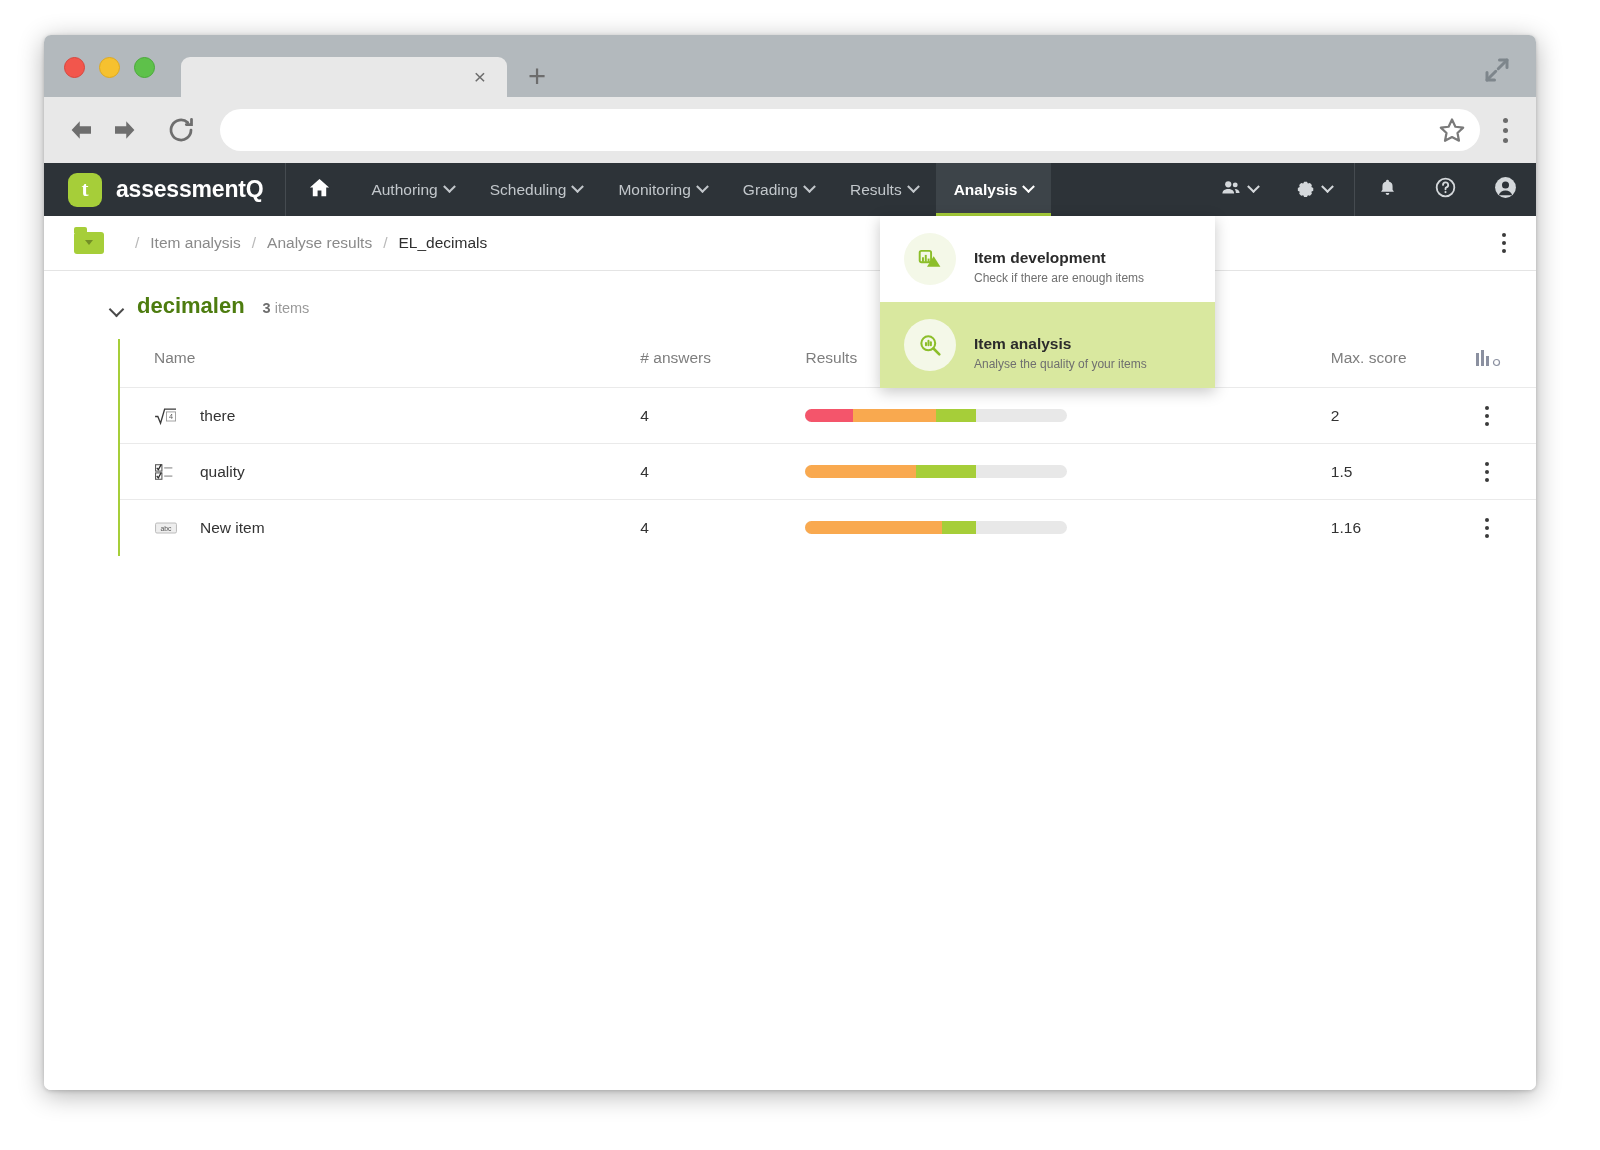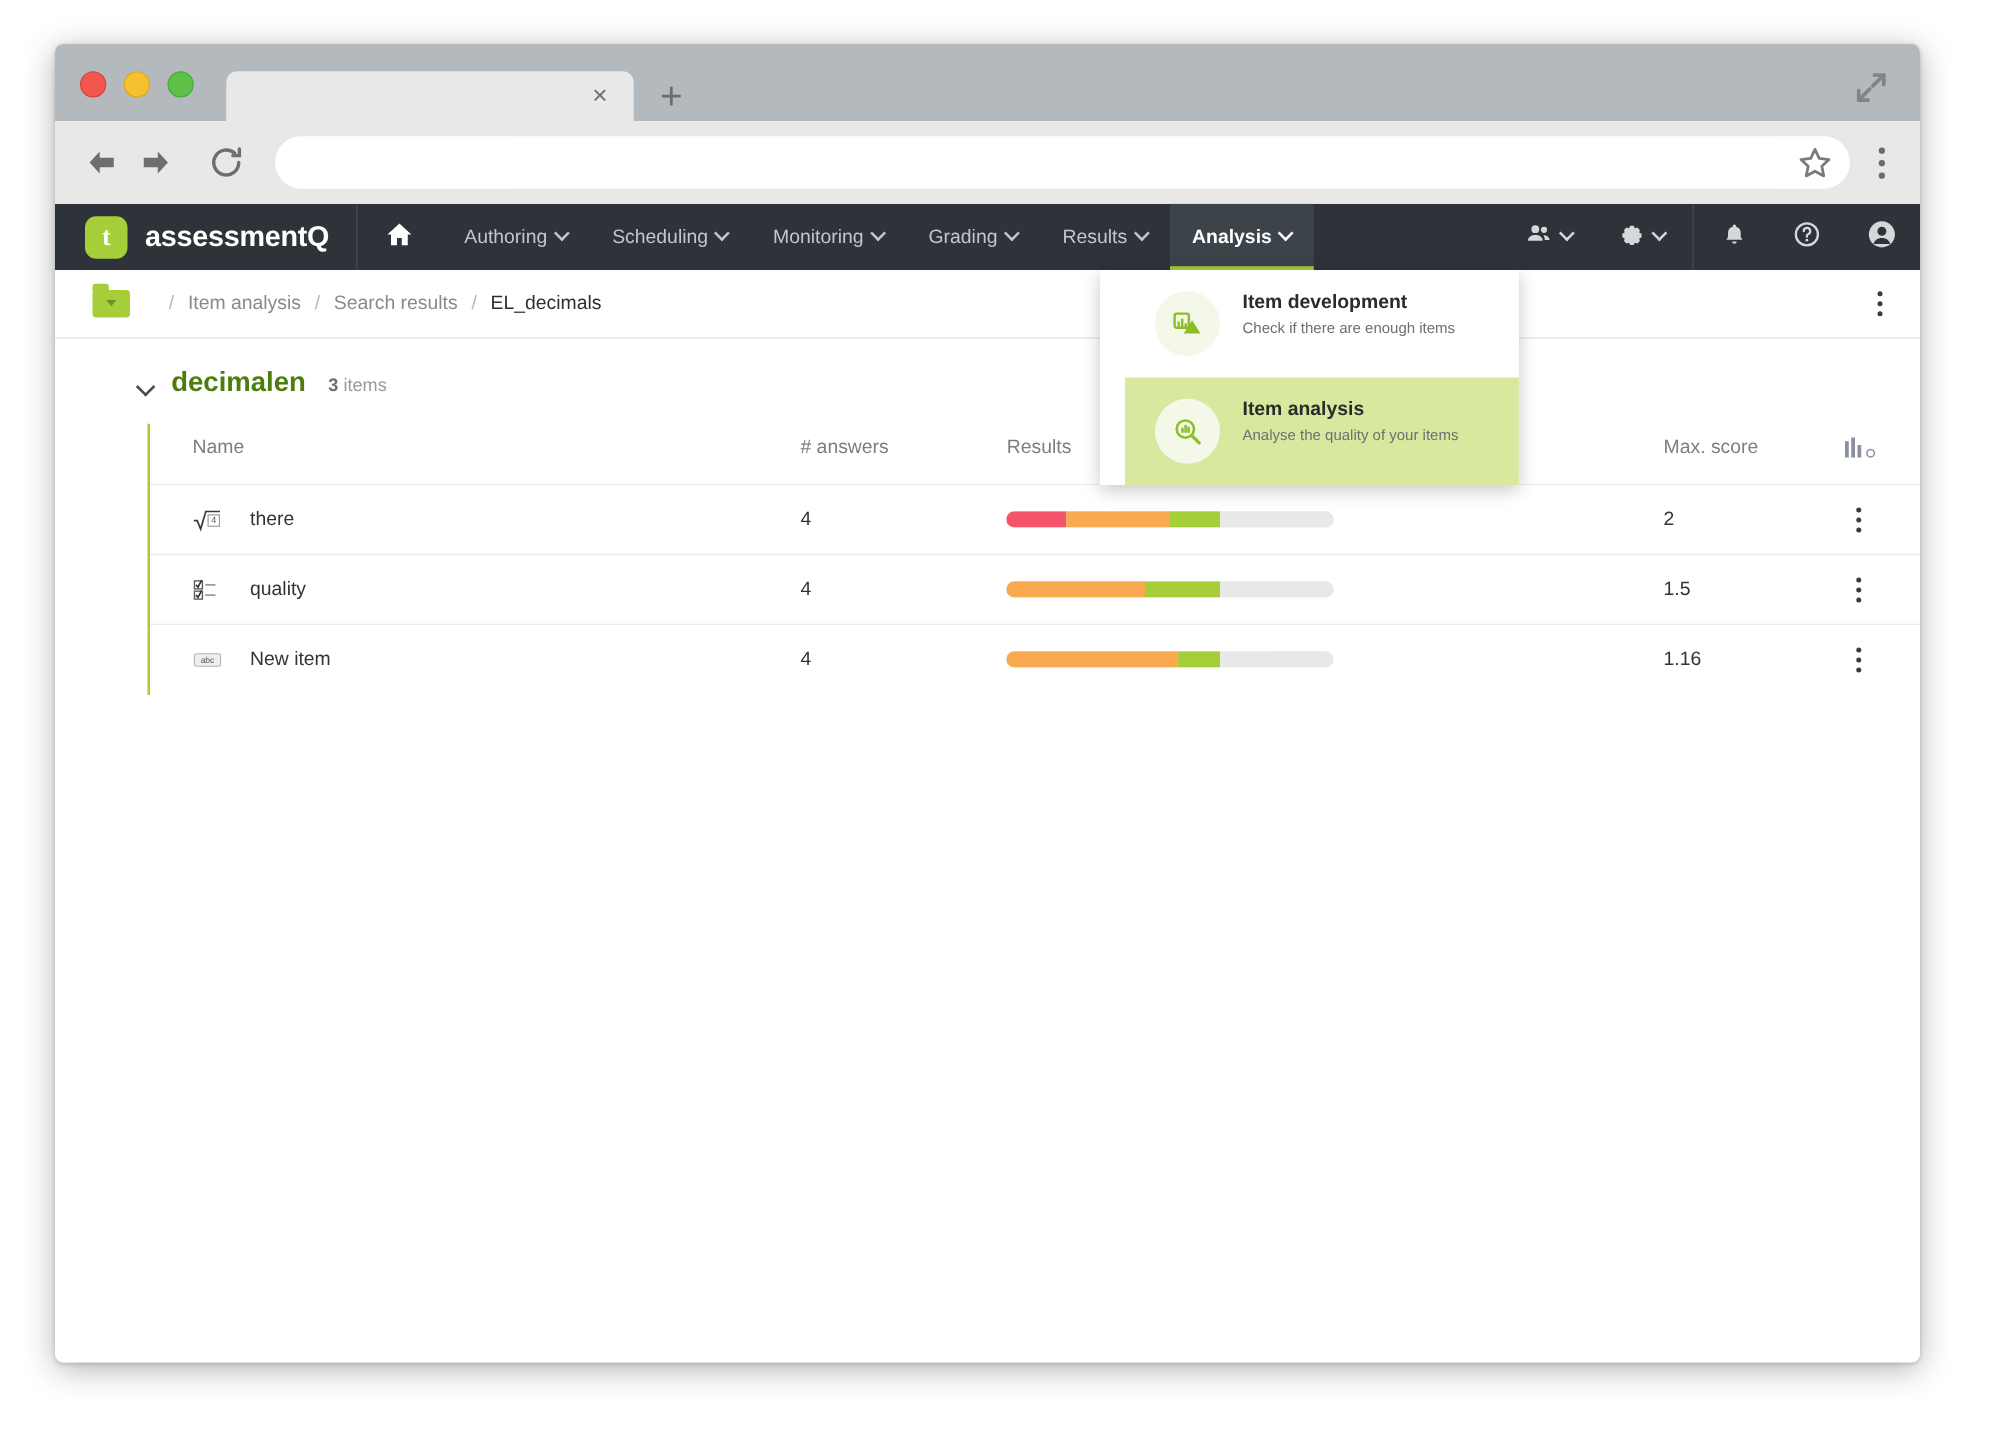--- a/index.html
+++ b/index.html
@@ -393,25 +393,24 @@
   .dropdown {
     position: absolute;
     left: 836px; top: 53px;
     width: 335px;
     background: #ffffff;
     box-shadow: 0 4px 14px rgba(0,0,0,0.22);
     z-index: 50;
   }
   .dd-item {
     display: flex;
-    align-items: flex-start;
+    align-items: flex-end;
     gap: 18px;
     padding: 17px 20px 17px 24px;
     background: #ffffff;
-    margin-left: 20px;
   }
   .dd-item.selected { background: #d9e89f; }
   .dd-icon-circle {
     width: 52px; height: 52px;
     flex: none;
     border-radius: 50%;
     background: #f4f8e8;
     display: flex; align-items: center; justify-content: center;
   }
   .dd-item.selected .dd-icon-circle { background: #f4f8e8; }
@@ -623,21 +622,21 @@
           </div>
         </div>
       </div>
 
       <div class="crumb-bar">
         <div class="folder-icon"></div>
         <div class="crumbs">
           <span class="crumb-sep">/</span>
           <span class="crumb-link">Item analysis</span>
           <span class="crumb-sep">/</span>
-          <span class="crumb-link">Search results</span>
+          <span class="crumb-link">Analyse results</span>
           <span class="crumb-sep">/</span>
           <span class="crumb-current">EL_decimals</span>
         </div>
         <div class="crumb-more">
           <i></i>
             <i></i>
             <i></i>
         </div>
       </div>
 

